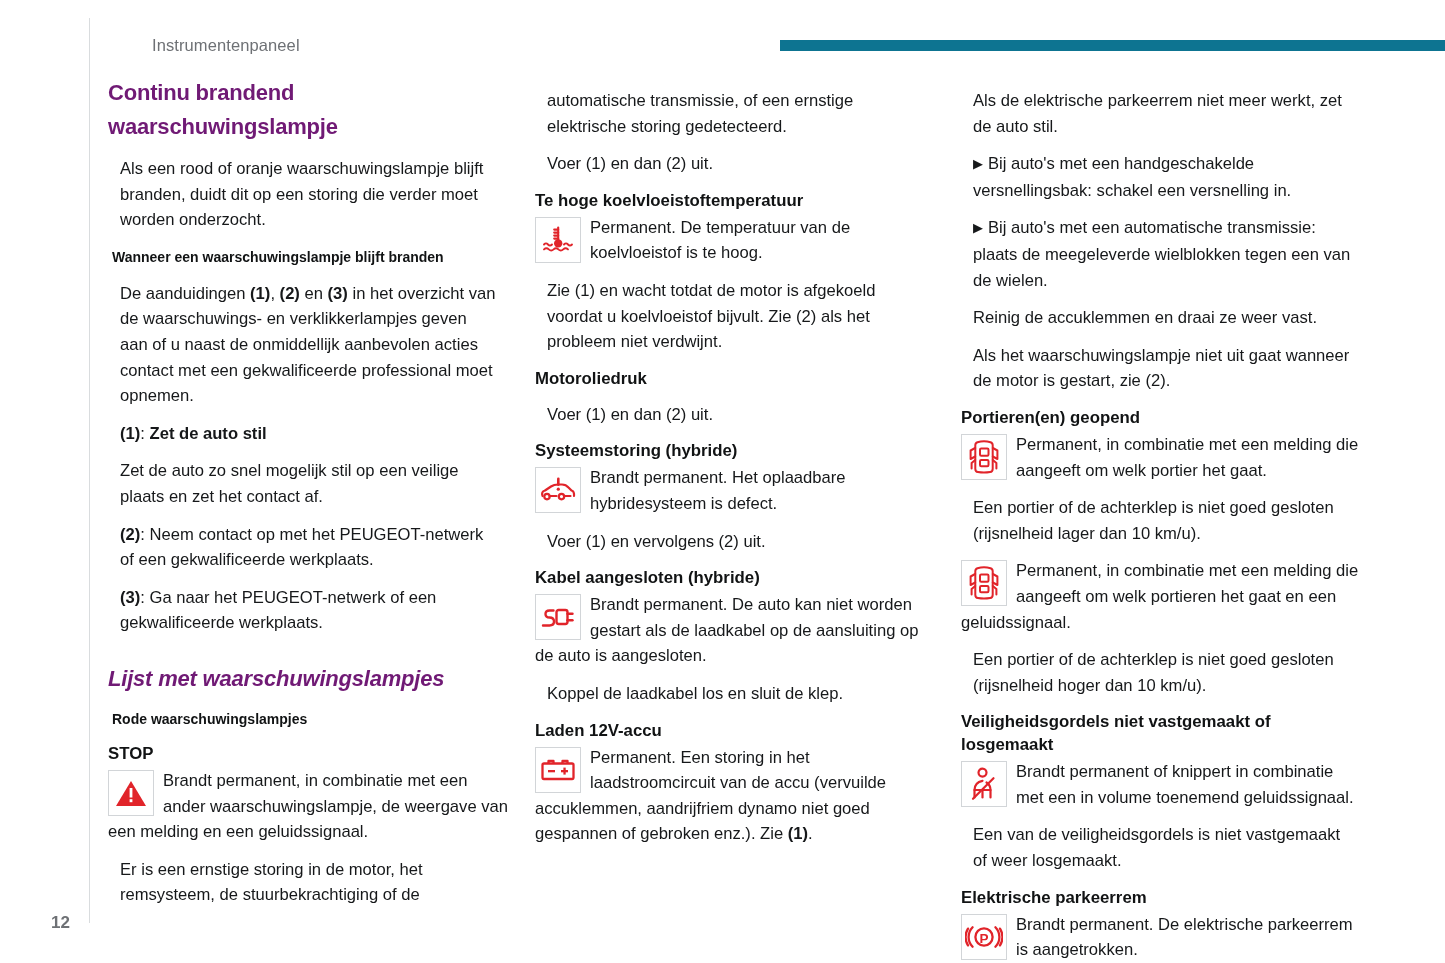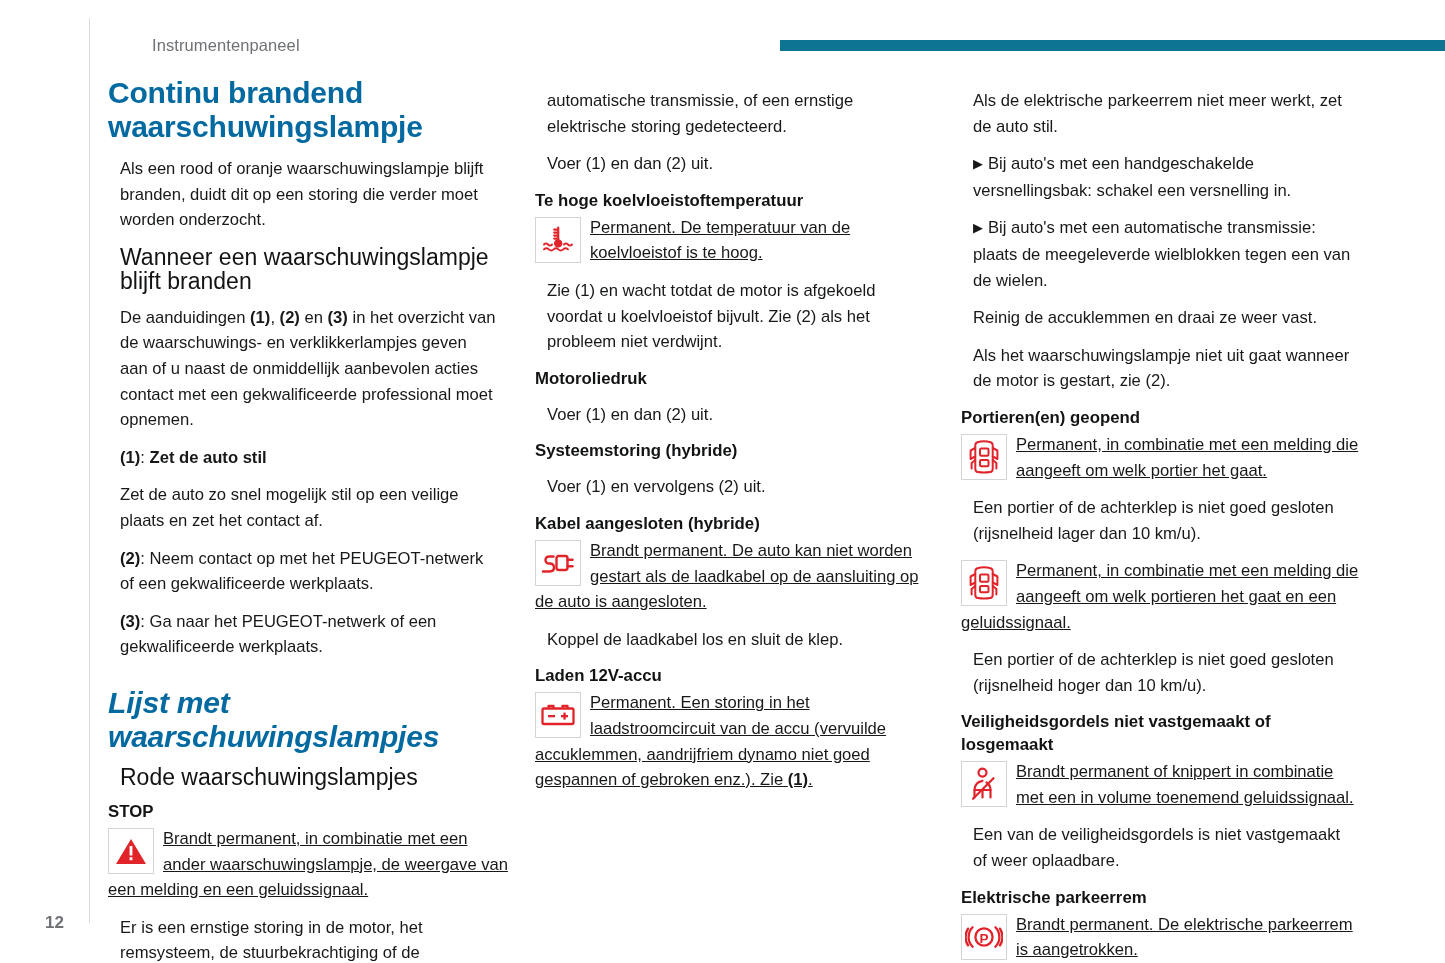--- a/index.html
+++ b/index.html
@@ -40,58 +40,58 @@
   .col{
     position:absolute;top:0;width:402px;
     font-size:16.6px;line-height:25.6px;
     color:#16181a;
   }
   .col.c1{left:108px;}
   .col.c2{left:535px;}
   .col.c3{left:961px;}
 
   h1.title{
-    font-size:30px;line-height:34px;font-weight:bold;
-    margin:0 0 7px 0;letter-spacing:-.2px;color:#0369a1;
+    font-size:22px;line-height:34px;font-weight:bold;
+    margin:0 0 7px 0;letter-spacing:-.2px;color:#701a75;
   }
   h1.title.second{margin-top:26px;font-style:italic;}
   h2.sub{
-    font-size:23px;line-height:24px;font-weight:normal;
-    margin:11px 0 4px 12px;color:#111314;
+    font-size:14px;line-height:24px;font-weight:bold;
+    margin:11px 0 4px 4px;color:#111314;
   }
   h3.small{
     font-size:16.8px;line-height:23px;font-weight:bold;
     margin:11px 0 3px 0;color:#111314;
   }
   p{margin:12px;}
   b{font-weight:bold;}
 
   
-  .iconblock{position:relative;min-height:0;text-decoration:underline;}
+  .iconblock{position:relative;min-height:0;}
   .iconbox{
     float:left;
     width:46px;height:46px;
     border:1px solid #d2d5d8;
     background:#fff;
     margin:2px 9px 1px 0;
     box-sizing:border-box;
     display:flex;align-items:center;justify-content:center;
   }
   .iconbox svg{display:block;}
   .iconblock:after{content:"";display:block;clear:both;}
 
   .arrow{
     display:inline-block;
     font-size:13px;
     transform:translateY(-1px);
     margin-right:5px;
   }
 
   .pagenum{
-    position:absolute;left:45px;top:913px;
+    position:absolute;left:51px;top:913px;
     font-size:17px;font-weight:bold;color:#6e7175;
   }
 </style>
 </head>
 <body>
 
 <div class="page">
 
   <div class="header">
     <div class="breadcrumb">Instrumentenpaneel</div>
@@ -140,20 +140,35 @@
         <path d="M4 21.5 q2 -2.2 4 0 q2 2.2 4 0"></path>
         <path d="M24 21.5 q2 -2.2 4 0 q2 2.2 4 0"></path>
         <path d="M4 26.4 q2.4 -2.3 4.8 0 q2.4 2.3 4.8 0 q2.4 -2.3 4.8 0 q2.4 2.3 4.8 0 q2.4 -2.3 4.8 0"></path>
       </g>
     </svg>
           </span><span>Permanent. De temperatuur van de koelvloeistof is te hoog.</span></div>
         <p>Zie (1) en wacht totdat de motor is afgekoeld voordat u koelvloeistof bijvult. Zie (2) als het probleem niet verdwijnt.</p>
         <h3 class="small">Motoroliedruk</h3>
         <p>Voer (1) en dan (2) uit.</p>
         <h3 class="small">Systeemstoring (hybride)</h3>
+        <div class="iconblock"><span class="iconbox">
+            <svg width="38" height="28" viewBox="0 0 38 28">
+      <g fill="none" stroke="#e1242a" stroke-width="2.2" stroke-linecap="round" stroke-linejoin="round">
+        <path d="M3.5 20 q-1.5 -4.5 2.5 -5.5 l6 -4 q3 -2 7 -2 h4 q4 0 6.5 3 l3 3 q3 .8 2.5 5.5"></path>
+        <path d="M10.5 20 h7"></path>
+                <path d="M25 20 h6.5"></path>
+        <circle cx="8" cy="20.6" r="2.7"></circle>
+        <circle cx="22.5" cy="20.6" r="2.7"></circle>
+      </g>
+      <g fill="#e1242a">
+        <rect x="18" y="1.5" width="2.6" height="8.4" rx="1.2"></rect>
+        <circle cx="19.3" cy="13.2" r="1.6"></circle>
+      </g>
+    </svg>
+          </span><span>Brandt permanent. Het oplaadbare hybridesysteem is defect.</span></div>
         <p>Voer (1) en vervolgens (2) uit.</p>
         <h3 class="small">Kabel aangesloten (hybride)</h3>
         <div class="iconblock"><span class="iconbox">
             <svg width="38" height="28" viewBox="0 0 38 28">
       <g fill="none" stroke="#e1242a" stroke-width="2.4" stroke-linecap="round" stroke-linejoin="round">
         <path d="M4 22.5 h6.5 q4.5 0 4.5 -4 t-4.5 -4 q-4 0 -4 -3.5 t4 -3.5 h4"></path>
         <rect x="17.5" y="7" width="11" height="14" rx="2.2"></rect>
         <path d="M28.5 10.8 h5"></path>
         <path d="M28.5 17.2 h5"></path>
       </g>
@@ -217,21 +232,21 @@
       <g fill="none" stroke="#e1242a" stroke-width="2.2" stroke-linecap="round" stroke-linejoin="round">
         <circle cx="12.5" cy="5.6" r="4"></circle>
         <path d="M4.5 30.5 v-7.5 q0 -7.5 8 -9.2"></path>
         <path d="M20.5 30.5 v-7.5 q0 -5 -4 -7.5"></path>
         <path d="M4.5 23 h16"></path>
         <path d="M12.5 23 v7.5"></path>
         <path d="M3 31.8 L23.5 11.2"></path>
       </g>
     </svg>
           </span><span>Brandt permanent of knippert in combinatie met een in volume toenemend geluidssignaal.</span></div>
-        <p>Een van de veiligheidsgordels is niet vastgemaakt of weer oplaadbare.</p>
+        <p>Een van de veiligheidsgordels is niet vastgemaakt of weer losgemaakt.</p>
         <h3 class="small">Elektrische parkeerrem</h3>
         <div class="iconblock"><span class="iconbox">
             <svg width="38" height="32" viewBox="0 0 38 32">
       <g fill="none" stroke="#e1242a" stroke-width="2.3" stroke-linecap="round">
         <circle cx="19" cy="16" r="8.6"></circle>
         <path d="M7.6 6.2 a14 14 0 0 0 0 19.6"></path>
         <path d="M30.4 6.2 a14 14 0 0 1 0 19.6"></path>
         <path d="M3 7.6 a16.6 16.6 0 0 0 0 16.8"></path>
         <path d="M35 7.6 a16.6 16.6 0 0 1 0 16.8"></path>
       </g>

